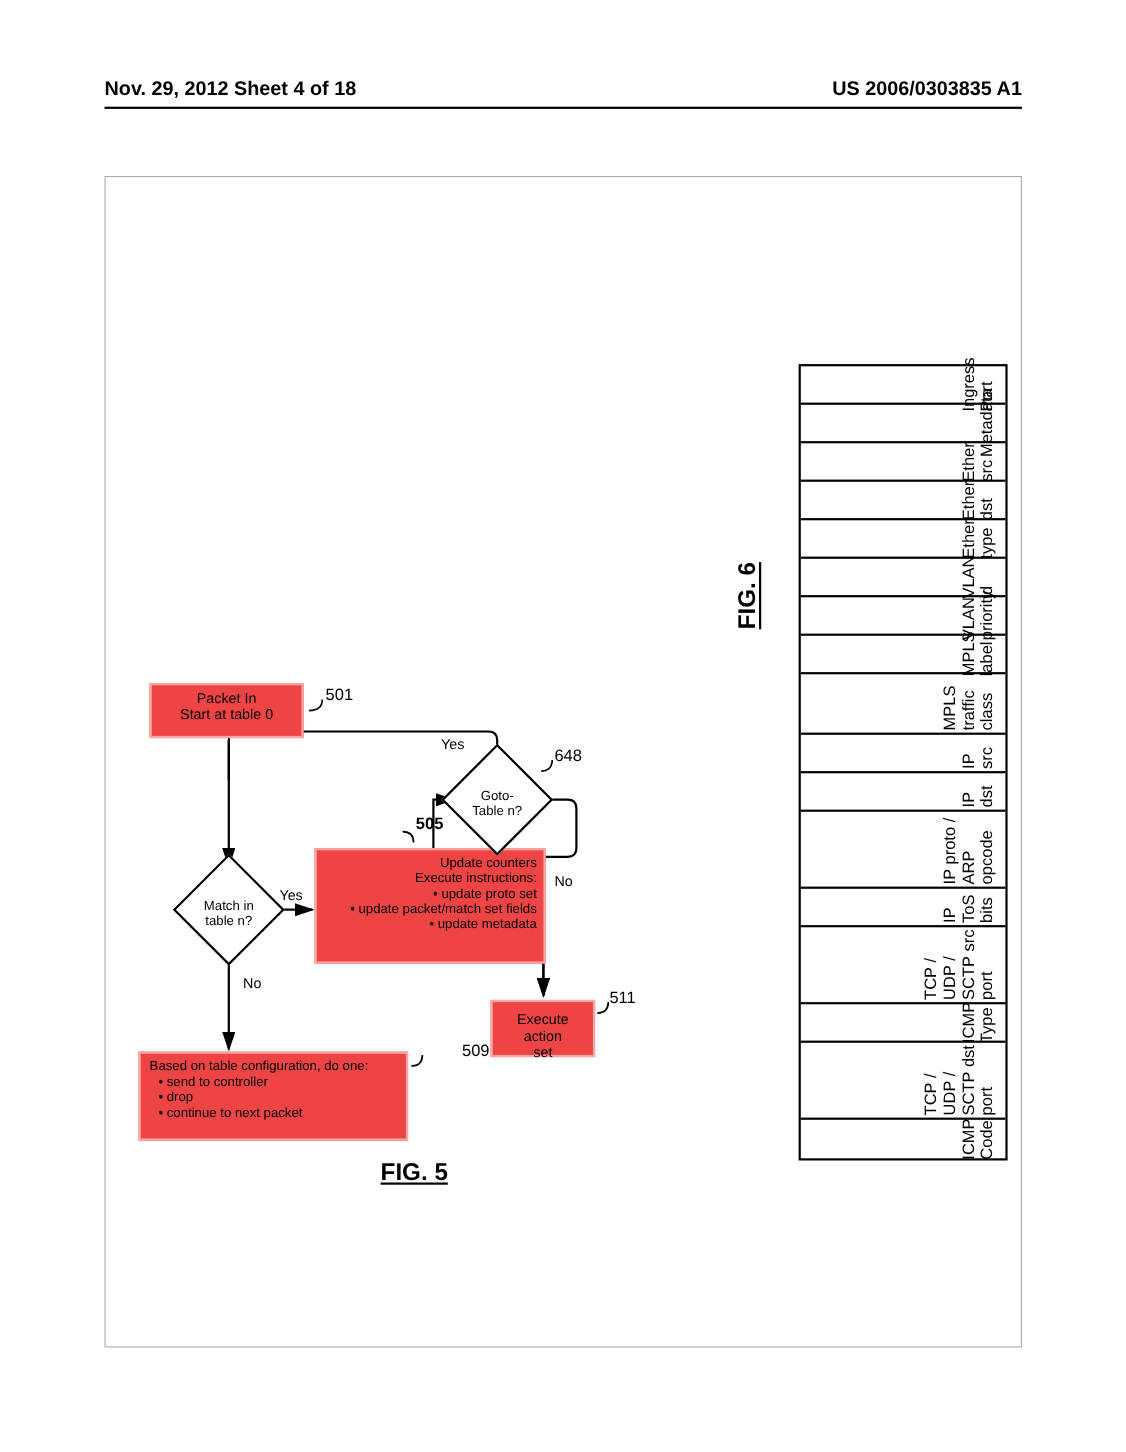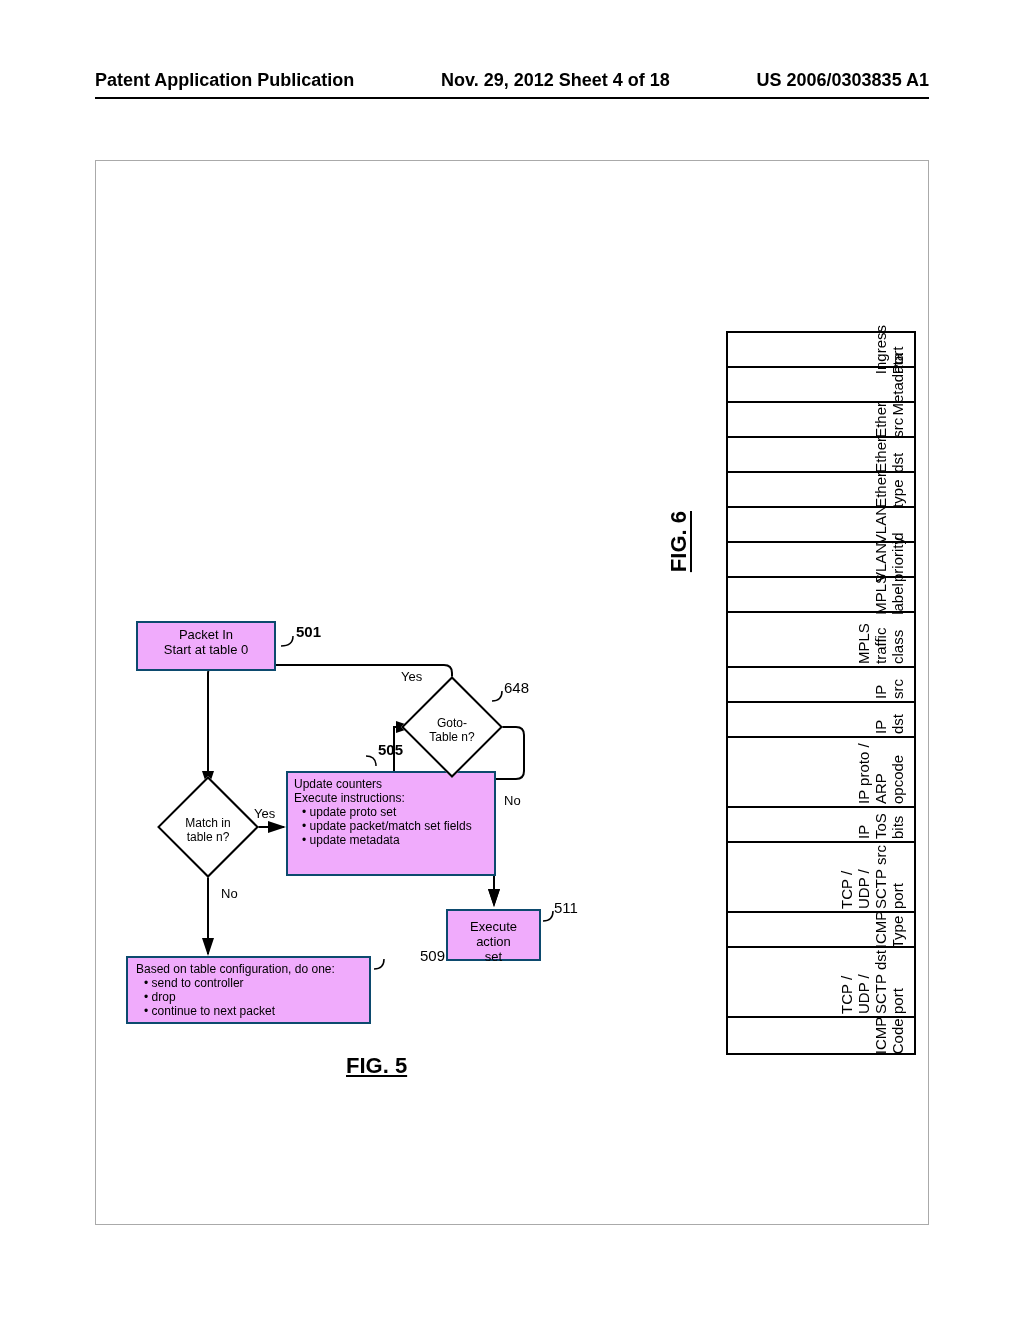--- a/index.html
+++ b/index.html
@@ -34,30 +34,30 @@
     
     .flowchart {
       position: absolute;
       left: 20px;
       top: 460px;
       width: 440px;
       height: 580px;
     }
     .box {
       position: absolute;
-      border: 2px solid #0c4a6e;
+      border: 2px solid #fca5a5;
       padding: 4px 6px;
       text-align: center;
       font-size: 13px;
-      background: #f0abfc;
+      background: #ef4444;
     }
     .box-start { left: 20px; top: 0; width: 140px; height: 50px; }
-    .box-update { left: 170px; top: 150px; width: 210px; height: 105px; text-align: left; font-size: 12px; padding: 4px 6px; }
+    .box-update { left: 170px; top: 150px; width: 210px; height: 105px; text-align: right; font-size: 12px; padding: 4px 6px; }
     .box-exec { left: 330px; top: 288px; width: 95px; height: 52px; padding-top:8px; }
-    .box-based { left: 10px; top: 335px; width: 245px; height: 68px; text-align: left; font-size: 12px; padding: 4px 8px; }
+    .box-based { left: 10px; top: 335px; width: 245px; height: 81px; text-align: left; font-size: 12px; padding: 4px 8px; }
     .diamond {
       position: absolute;
       transform: rotate(45deg);
       border: 2px solid #000;
       background: #fff;
       width: 72px; height: 72px;
     }
     .diamond-label {
       position: absolute;
       transform: rotate(-45deg);
@@ -115,21 +115,20 @@
     .fieldtable .row.xtall { height: 70px; }
     .fieldtable .row:last-child { border-bottom: none; }
     .bullet { padding-left: 8px; }
     .bullet::before { content: "• "; }
   </style>
 </head>
 <body>
 
 <div class="header-wrap">
   <div class="header-line">
-    <span>Patent Application Publication</span>
     <span>Nov. 29, 2012  Sheet 4 of 18</span>
     <span>US 2006/0303835 A1</span>
   </div>
 </div>
 
 <div class="content">
 
   <div class="flowchart">
 
     <svg class="arrows" viewBox="0 0 440 580">
@@ -161,21 +160,21 @@
 
       <path d="M 427 300 q 10 0 10 -10" fill="none" stroke="#000" stroke-width="1.5"></path>
 
       <path d="M 258 348 q 10 0 10 -10" fill="none" stroke="#000" stroke-width="1.5"></path>
     </svg>
 
     <div class="box box-start">
       <div>Packet In</div>
       <div>Start at table 0</div>
     </div>
-    <div class="num" style="left:180px; top:2px;font-weight:bold;">501</div>
+    <div class="num" style="left:180px; top:2px;">501</div>
 
     <div class="diamond d1">
       <div class="diamond-label">
         <div>Match in</div>
         <div>table n?</div>
       </div>
     </div>
     <div class="lbl" style="left:138px; top:185px;">Yes</div>
     <div class="lbl" style="left:105px; top:265px;">No</div>
 

